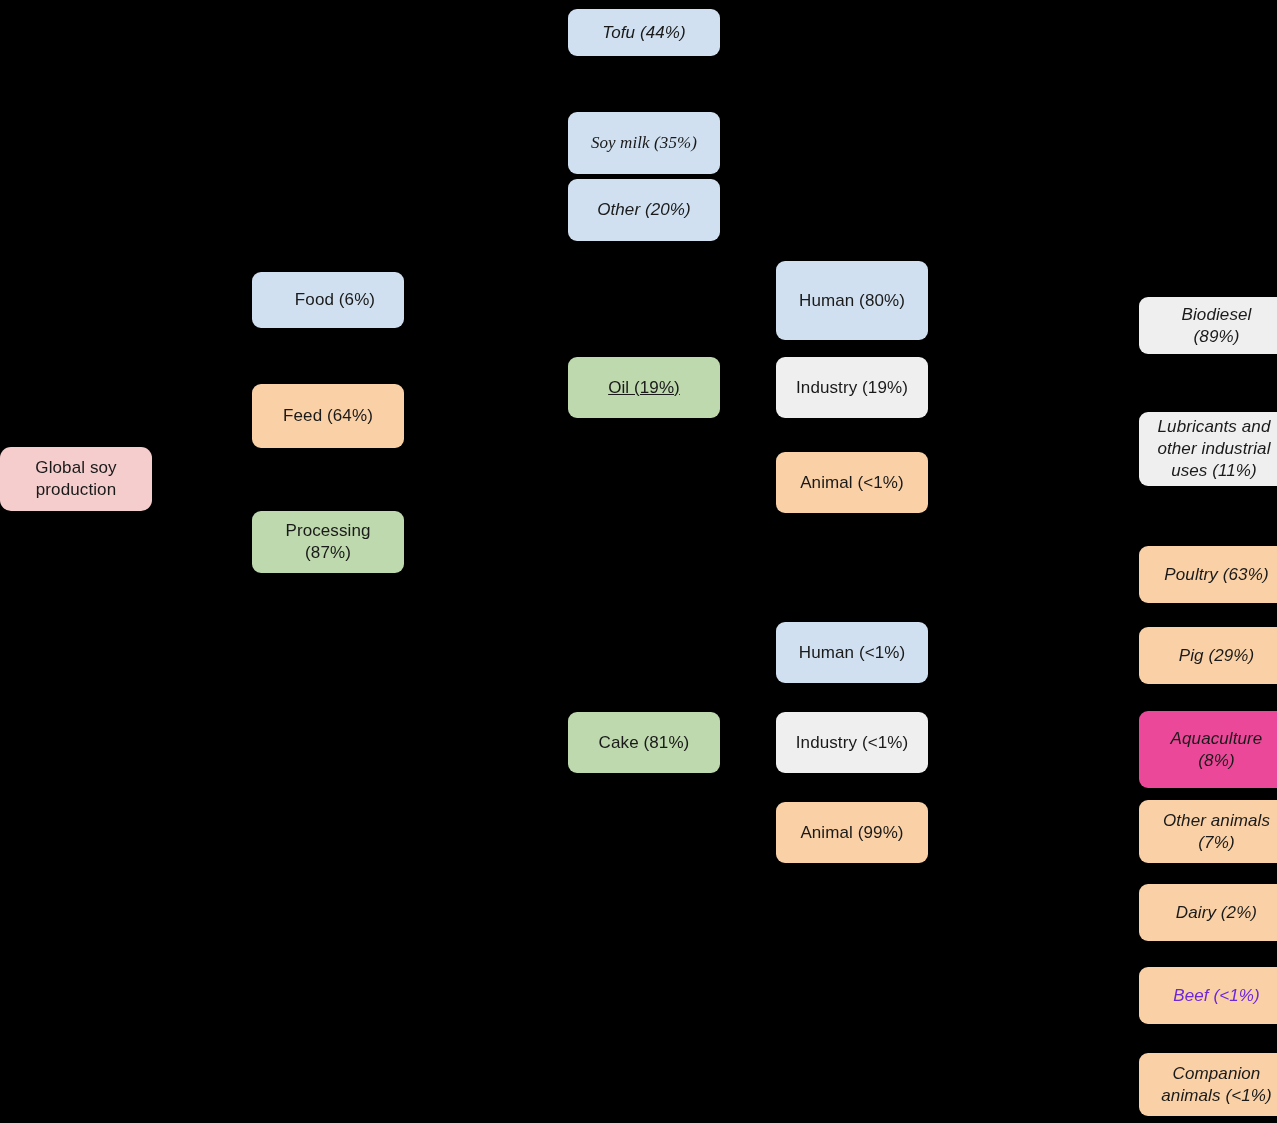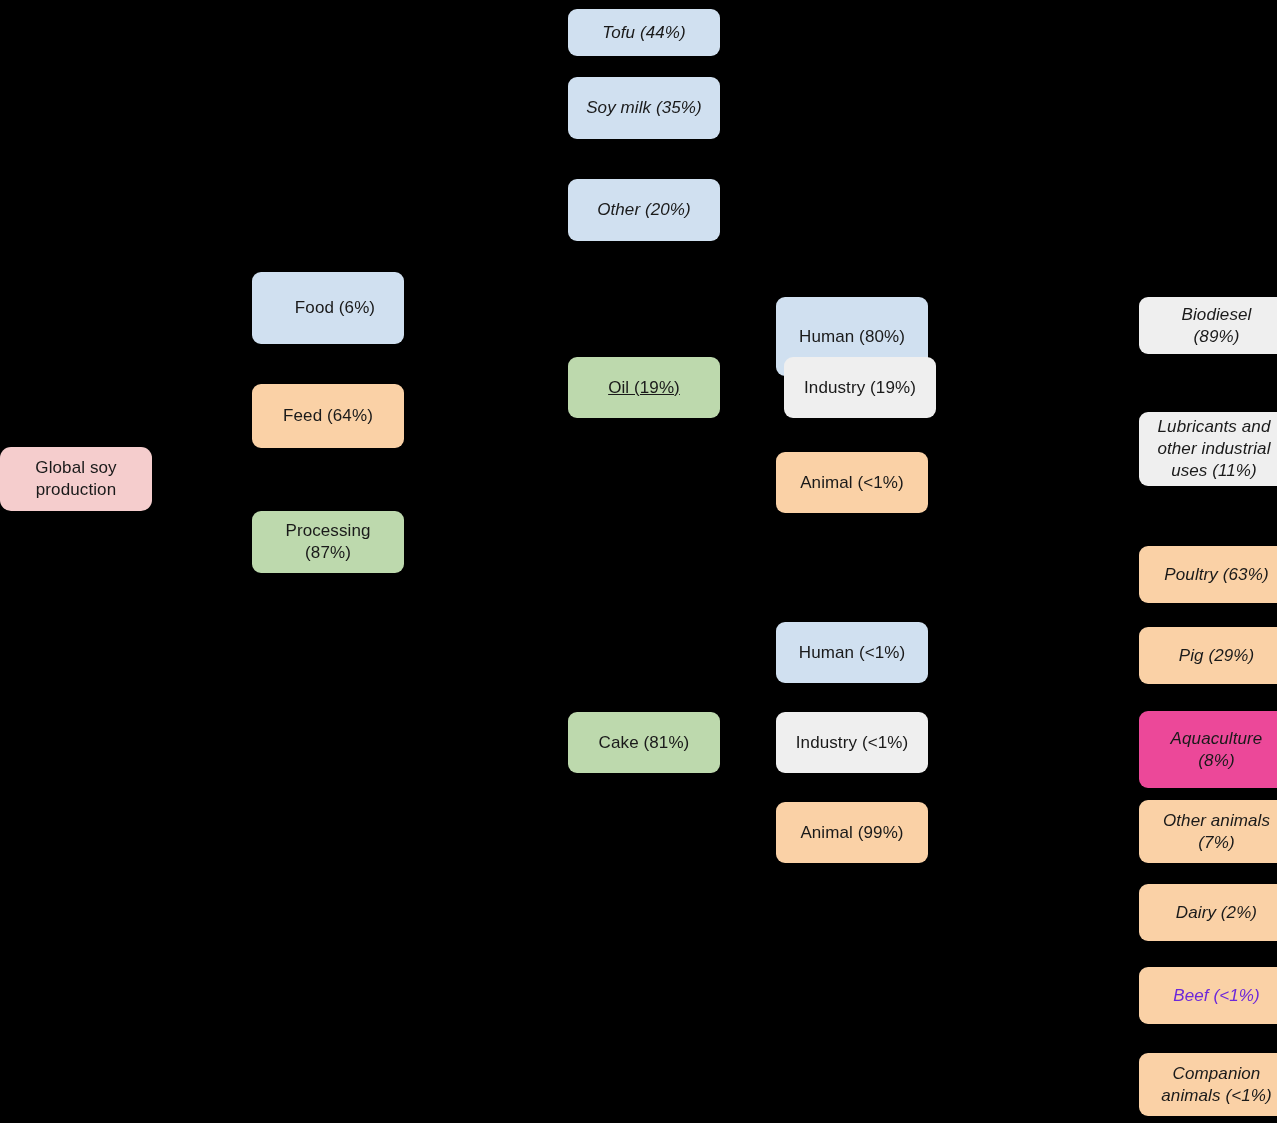--- a/index.html
+++ b/index.html
@@ -36,35 +36,35 @@
 </style>
 </head>
 <body>
 
 <div id="canvas" style="background: rgb(0, 0, 0);">
     <div style="position: absolute; left: 0px; top: 0px; width: 100%; height: 100%;">
       <div class="node plain" style="left: 0px; top: 447px; width: 152px; height: 64px; background: rgb(245, 205, 205); color: rgb(26, 26, 26); border-radius: 11px;">Global soy
 production</div>
     </div>
     <div style="position: absolute; left: 0px; top: 0px; width: 100%; height: 100%;">
-      <div class="node plain" style="left: 252px; top: 272px; width: 152px; height: 72px; background: rgb(208, 224, 240); color: rgb(26, 26, 26); padding-left: 20px;">Food (6%)</div>
+      <div class="node plain" style="left: 252px; top: 272px; width: 152px; height: 56px; background: rgb(208, 224, 240); color: rgb(26, 26, 26); padding-left: 20px;">Food (6%)</div>
       <div class="node plain" style="left: 252px; top: 384px; width: 152px; height: 64px; background: rgb(250, 209, 166); color: rgb(26, 26, 26);">Feed (64%)</div>
       <div class="node plain" style="left: 252px; top: 511px; width: 152px; height: 62px; background: rgb(189, 217, 173); color: rgb(26, 26, 26);">Processing
 (87%)</div>
     </div>
     <div style="position: absolute; left: 0px; top: 0px; width: 100%; height: 100%;">
       <div class="node italic" style="left: 568px; top: 9px; width: 152px; height: 47px; background: rgb(208, 224, 240); color: rgb(26, 26, 26);">Tofu (44%)</div>
-      <div class="node italic" style="left: 568px; top: 77px; width: 152px; height: 62px; background: rgb(208, 224, 240); color: rgb(26, 26, 26);">Soy milk (35%)</div>
+      <div class="node italic" style="left: 568px; top: 112px; width: 152px; height: 62px; background: rgb(208, 224, 240); color: rgb(26, 26, 26); font-family: Liberation Serif, serif;">Soy milk (35%)</div>
       <div class="node italic" style="left: 568px; top: 179px; width: 152px; height: 62px; background: rgb(208, 224, 240); color: rgb(26, 26, 26);">Other (20%)</div>
       <div class="node plain" style="left: 568px; top: 357px; width: 152px; height: 61px; background: rgb(189, 217, 173); color: rgb(26, 26, 26); text-decoration: underline;">Oil (19%)</div>
       <div class="node plain" style="left: 568px; top: 712px; width: 152px; height: 61px; background: rgb(189, 217, 173); color: rgb(26, 26, 26);">Cake (81%)</div>
     </div>
     <div style="position: absolute; left: 0px; top: 0px; width: 100%; height: 100%;">
-      <div class="node plain" style="left: 776px; top: 261px; width: 152px; height: 79px; background: rgb(208, 224, 240); color: rgb(26, 26, 26); margin-top: 36px;">Human (80%)</div>
-      <div class="node plain" style="left: 776px; top: 357px; width: 152px; height: 61px; background: rgb(239, 239, 239); color: rgb(26, 26, 26); margin-left: 8px;">Industry (19%)</div>
+      <div class="node plain" style="left: 776px; top: 261px; width: 152px; height: 79px; background: rgb(208, 224, 240); color: rgb(26, 26, 26);">Human (80%)</div>
+      <div class="node plain" style="left: 776px; top: 357px; width: 152px; height: 61px; background: rgb(239, 239, 239); color: rgb(26, 26, 26);">Industry (19%)</div>
       <div class="node plain" style="left: 776px; top: 452px; width: 152px; height: 61px; background: rgb(250, 209, 166); color: rgb(26, 26, 26);">Animal (&lt;1%)</div>
       <div class="node plain" style="left: 776px; top: 622px; width: 152px; height: 61px; background: rgb(208, 224, 240); color: rgb(26, 26, 26);">Human (&lt;1%)</div>
       <div class="node plain" style="left: 776px; top: 712px; width: 152px; height: 61px; background: rgb(239, 239, 239); color: rgb(26, 26, 26);">Industry (&lt;1%)</div>
       <div class="node plain" style="left: 776px; top: 802px; width: 152px; height: 61px; background: rgb(250, 209, 166); color: rgb(26, 26, 26);">Animal (99%)</div>
     </div>
     <div style="position: absolute; left: 0px; top: 0px; width: 100%; height: 100%; margin-left: 24px;">
       <div class="node italic" style="left: 1115px; top: 297px; width: 155px; height: 57px; background: rgb(239, 239, 239); color: rgb(26, 26, 26);">Biodiesel
 (89%)</div>
       <div class="node italic" style="left: 1115px; top: 412px; width: 150px; height: 74px; background: rgb(239, 239, 239); color: rgb(26, 26, 26);">Lubricants and
 other industrial

